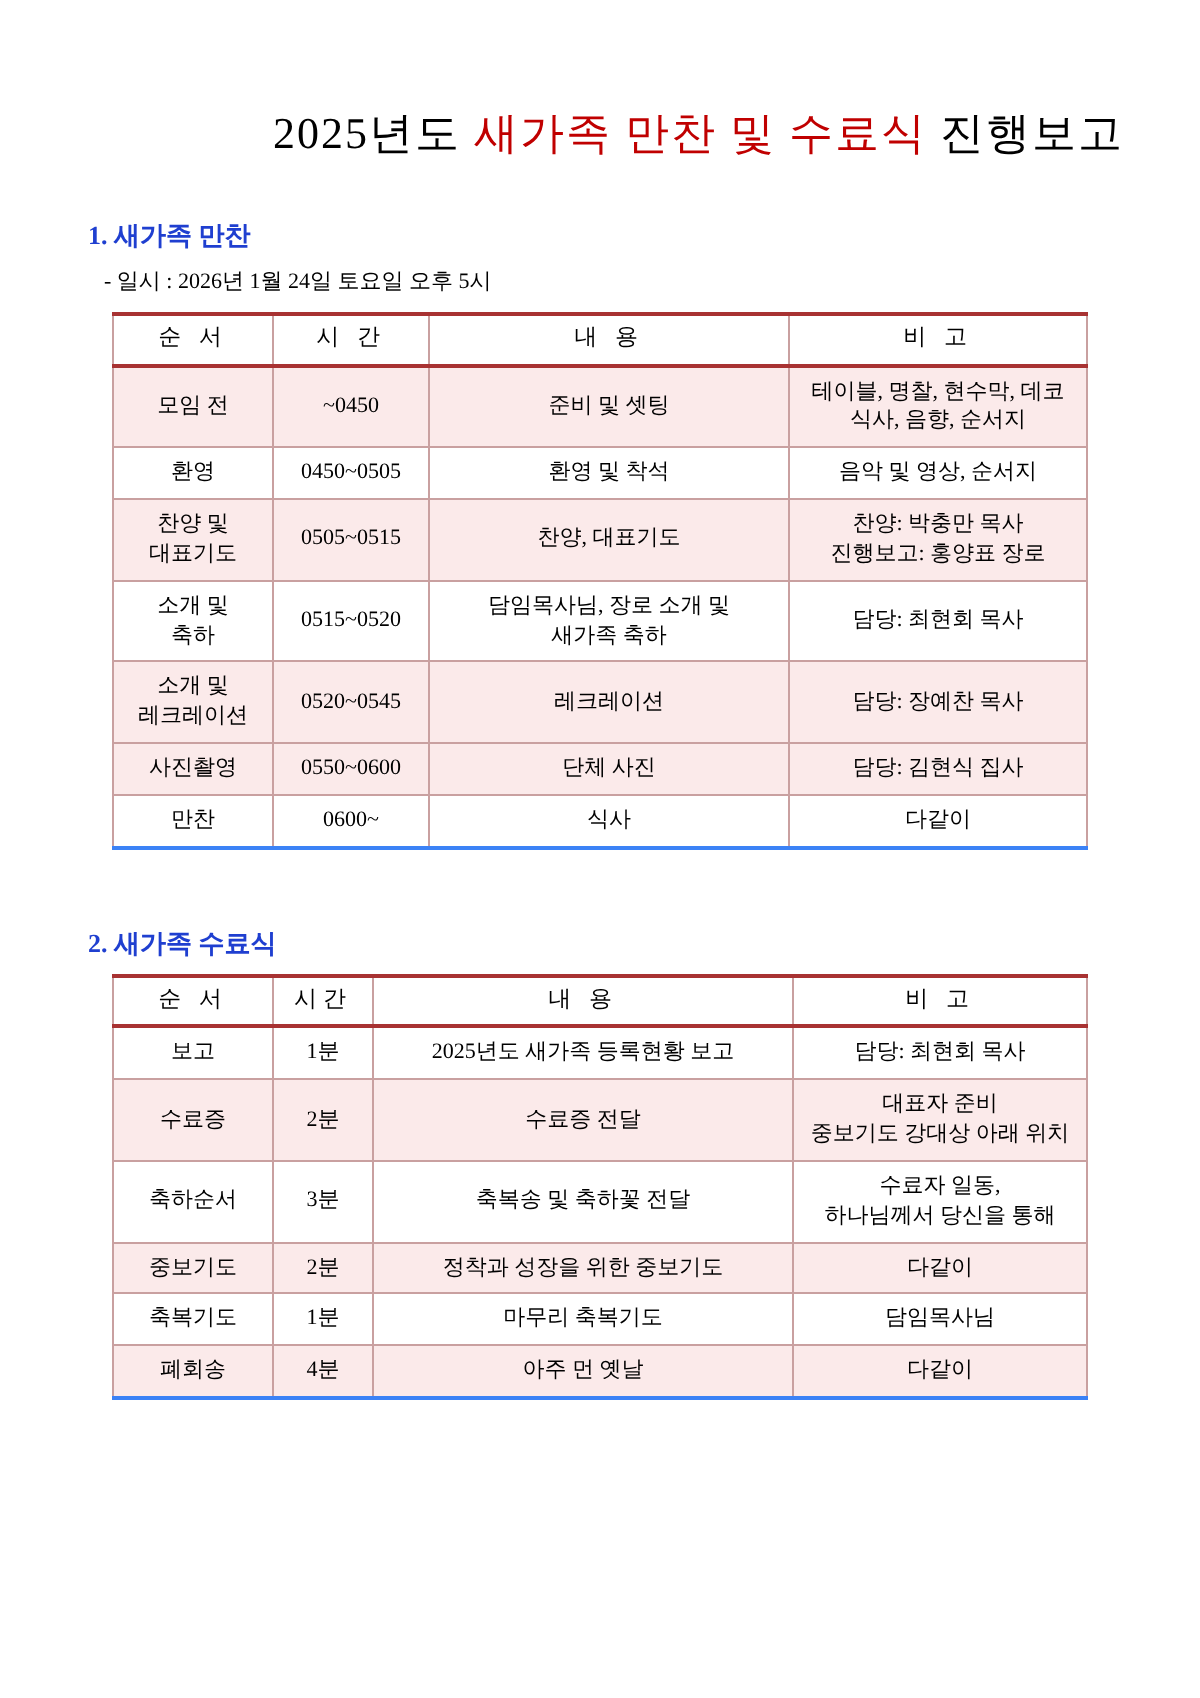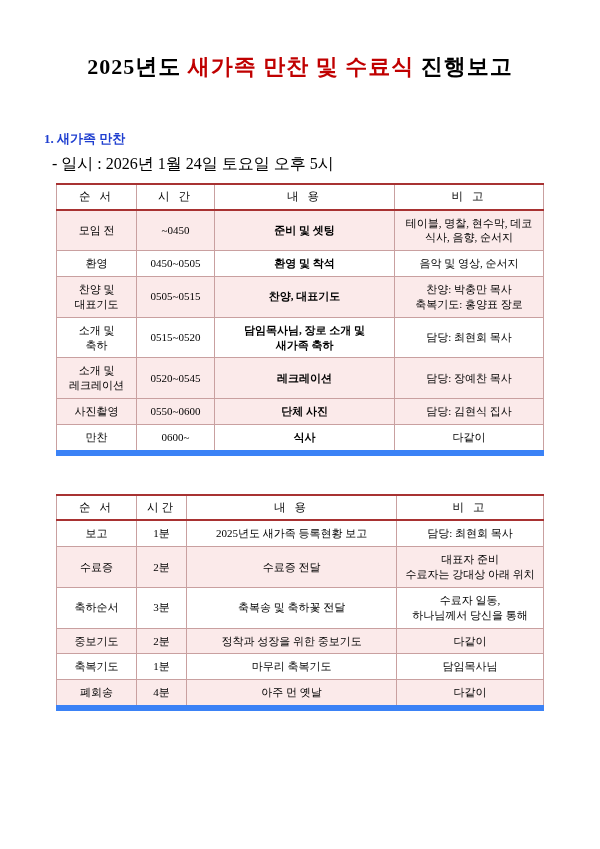--- a/index.html
+++ b/index.html
@@ -15,42 +15,42 @@
     overflow: hidden;
   }
   .page {
     width: 600px;
     height: 849px;
     box-sizing: border-box;
     padding: 52px 38px 20px 38px;
     position: relative;
   }
   .doc-title {
-    text-align: center;
+    text-align: right;
     font-size: 22px;
-    font-weight: bold;
+    font-weight: normal;
     letter-spacing: 1px;
-    margin-bottom: 48px;
+    margin-bottom: 27px;
     white-space: nowrap;
   }
   .doc-title .accent {
     color: #c00000;
   }
   .section {
     margin-bottom: 4px;
   }
   .section-heading {
     color: #1f3fd0;
     font-weight: bold;
     font-size: 13px;
     margin: 0 0 6px 6px;
     font-family: Liberation Serif, serif;
   }
   .section-sub {
-    font-size: 16px;
+    font-size: 11px;
     margin: 0 0 8px 14px;
   }
   table {
     border-collapse: collapse;
     width: 100%;
     table-layout: fixed;
   }
   table.t1 {
     width: 487px;
     margin: 0 auto;
@@ -72,24 +72,24 @@
     border-bottom: 2px solid #a83232;
     font-weight: normal;
     letter-spacing: 3px;
     font-size: 11.5px;
     padding: 4px 3px;
   }
   tbody tr.shade td {
     background: #fbeaea;
   }
   tbody tr:last-child td {
-    border-bottom: 6px solid #3b82f6;
+    border-bottom: 2px solid #3b82f6;
   }
   td.bold {
-    font-weight: bold;
+    font-weight: normal;
     margin-top: 23px;
   }
   .gap-section {
     margin-top: 38px;
   }
   .cell-lines span {
     display: block;
   }
 </style>
 </head>
@@ -129,21 +129,21 @@
           <tr>
             <td>환영</td>
             <td>0450~0505</td>
             <td class="bold">환영 및 착석</td>
             <td><span class="cell-lines"><span>음악 및 영상, 순서지</span></span></td>
           </tr>
           <tr class="shade">
             <td><span class="cell-lines"><span>찬양 및</span><span>대표기도</span></span></td>
             <td>0505~0515</td>
             <td class="bold">찬양, 대표기도</td>
-            <td><span class="cell-lines"><span>찬양: 박충만 목사</span><span>축복기도: 홍양표 장로</span></span></td>
+            <td><span class="cell-lines"><span>찬양: 박충만 목사</span><span>진행보고: 홍양표 장로</span></span></td>
           </tr>
           <tr>
             <td><span class="cell-lines"><span>소개 및</span><span>축하</span></span></td>
             <td>0515~0520</td>
             <td class="bold"><span class="cell-lines"><span>담임목사님, 장로 소개 및</span><span>새가족 축하</span></span></td>
             <td><span class="cell-lines"><span>담당: 최현회 목사</span></span></td>
           </tr>
           <tr class="shade">
             <td><span class="cell-lines"><span>소개 및</span><span>레크레이션</span></span></td>
             <td>0520~0545</td>
@@ -160,20 +160,21 @@
             <td>만찬</td>
             <td>0600~</td>
             <td class="bold">식사</td>
             <td><span class="cell-lines"><span>다같이</span></span></td>
           </tr>
         </tbody>
     </table>
   </div>
 
   <div class="section gap-section">
+    <div class="section-heading">2. 새가족 수료식</div>
     <table class="t2">
       <colgroup>
         <col style="width:80px">
         <col style="width:50px">
         <col style="width:210px">
         <col style="width:147px">
       </colgroup>
       <thead>
         <tr>
           <th>순 서</th>
@@ -186,21 +187,21 @@
           <tr>
             <td>보고</td>
             <td>1분</td>
             <td>2025년도 새가족 등록현황 보고</td>
             <td><span class="cell-lines"><span>담당: 최현회 목사</span></span></td>
           </tr>
           <tr class="shade">
             <td>수료증</td>
             <td>2분</td>
             <td>수료증 전달</td>
-            <td><span class="cell-lines"><span>대표자 준비</span><span>수료자는 강대상 아래 위치</span></span></td>
+            <td><span class="cell-lines"><span>대표자 준비</span><span>중보기도 강대상 아래 위치</span></span></td>
           </tr>
           <tr>
             <td>축하순서</td>
             <td>3분</td>
             <td>축복송 및 축하꽃 전달</td>
             <td><span class="cell-lines"><span>수료자 일동,</span><span>하나님께서 당신을 통해</span></span></td>
           </tr>
           <tr class="shade">
             <td>중보기도</td>
             <td>2분</td>

